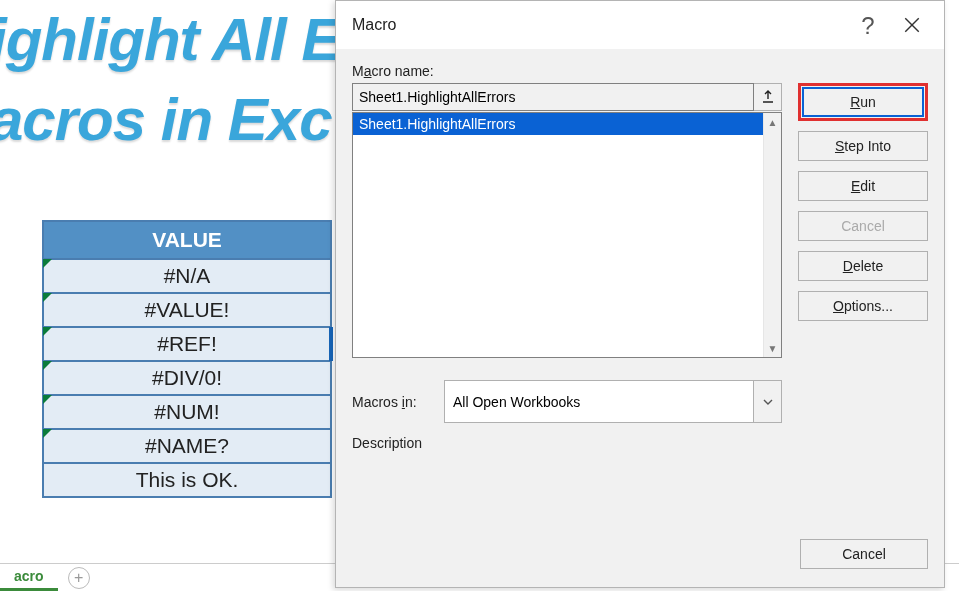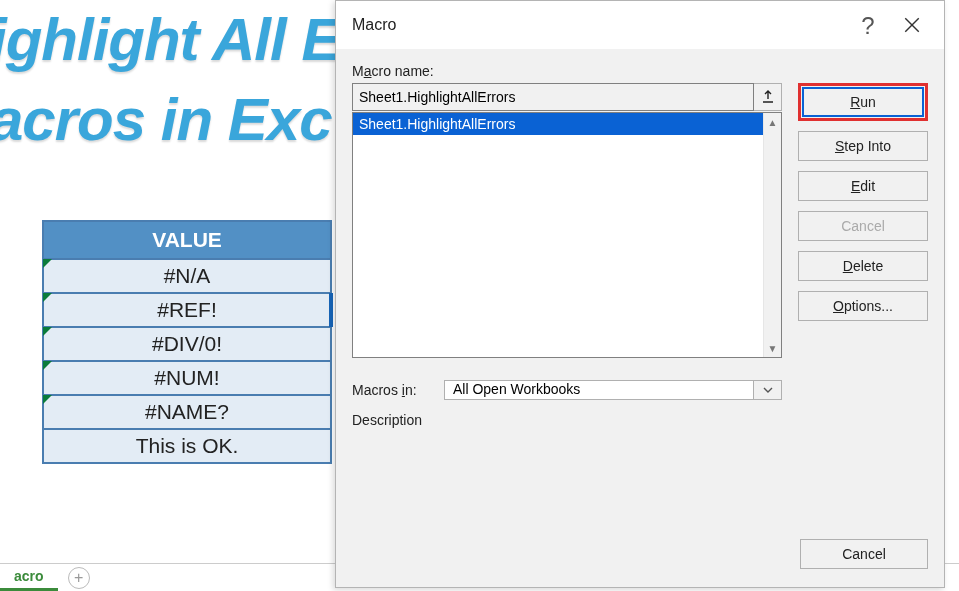--- a/index.html
+++ b/index.html
@@ -44,21 +44,21 @@
   .name-btn svg { width: 16px; height: 16px; }
 
   .listbox { border: 1px solid #808080; background: #fff; height: 246px; position: relative; display:flex; }
   .list-items { flex:1 1 auto; overflow:hidden; }
   .list-item { padding: 3px 6px; font-size: 14px; background: #0a62d4; color: #fff; }
   .list-scroll { width: 18px; background: #f1f1f1; border-left: 1px solid #e6e6e6; display:flex; flex-direction:column; justify-content:space-between; }
   .list-scroll .arrow { height:18px; display:flex; align-items:center; justify-content:center; color:#777; font-size:10px;}
 
   .inline-row { display: flex; align-items: center; margin-top: 22px; gap: 12px; }
   .inline-label { width: 80px; font-size: 14px; color: #222; }
-  .combo { flex: 1 1 auto; height: 20px; border: 1px solid #b0b0b0; background: #fff; display: flex; align-items: flex-start; padding: 0 8px; font-size: 14px; position: relative; }
+  .combo { flex: 1 1 auto; height: 43px; border: 1px solid #b0b0b0; background: #fff; display: flex; align-items: center; padding: 0 8px; font-size: 14px; position: relative; }
   .combo-btn { position: absolute; right: 0; top: 0; bottom: 0; width: 28px; border-left: 1px solid #b0b0b0; background: #f1f1f1; display: flex; align-items: center; justify-content: center; color: #555; }
   .combo-btn svg { width: 10px; height: 10px; }
 
   .desc-row { display: flex; align-items: center; margin-top: 12px; }
   .desc-row .inline-label { width: 80px; }
 
   .btn { height: 30px; border: 1px solid #b0b0b0; background: #f1f1f1; font-size: 14px; color: #222; display: flex; align-items: center; justify-content: center; }
   .btn.disabled { color: #aaa; }
   .btn.run-highlight { border: 2px solid #0a62d4; }
   .run-wrap { border: 3px solid #e03030; padding:1px; }
@@ -67,20 +67,21 @@
 </style>
 </head>
 <body>
 
 <div class="bg-title"><span>ighlight All E</span></div>
 <div class="bg-title bg-title-line2"><span>acros in Exc</span></div>
 
 <div class="tbl">
   <div class="tbl-head">VALUE</div>
   <div class="tbl-cell err">#N/A</div>
+  <div class="tbl-cell err">#VALUE!</div>
   <div class="tbl-cell err tbl-row4">#REF!</div>
   <div class="tbl-cell err">#DIV/0!</div>
   <div class="tbl-cell err">#NUM!</div>
   <div class="tbl-cell err">#NAME?</div>
   <div class="tbl-cell">This is OK.</div>
 </div>
 
 <div class="sheet-tabs">
   <div class="sheet-tab">acro</div>
   <div class="new-sheet">

